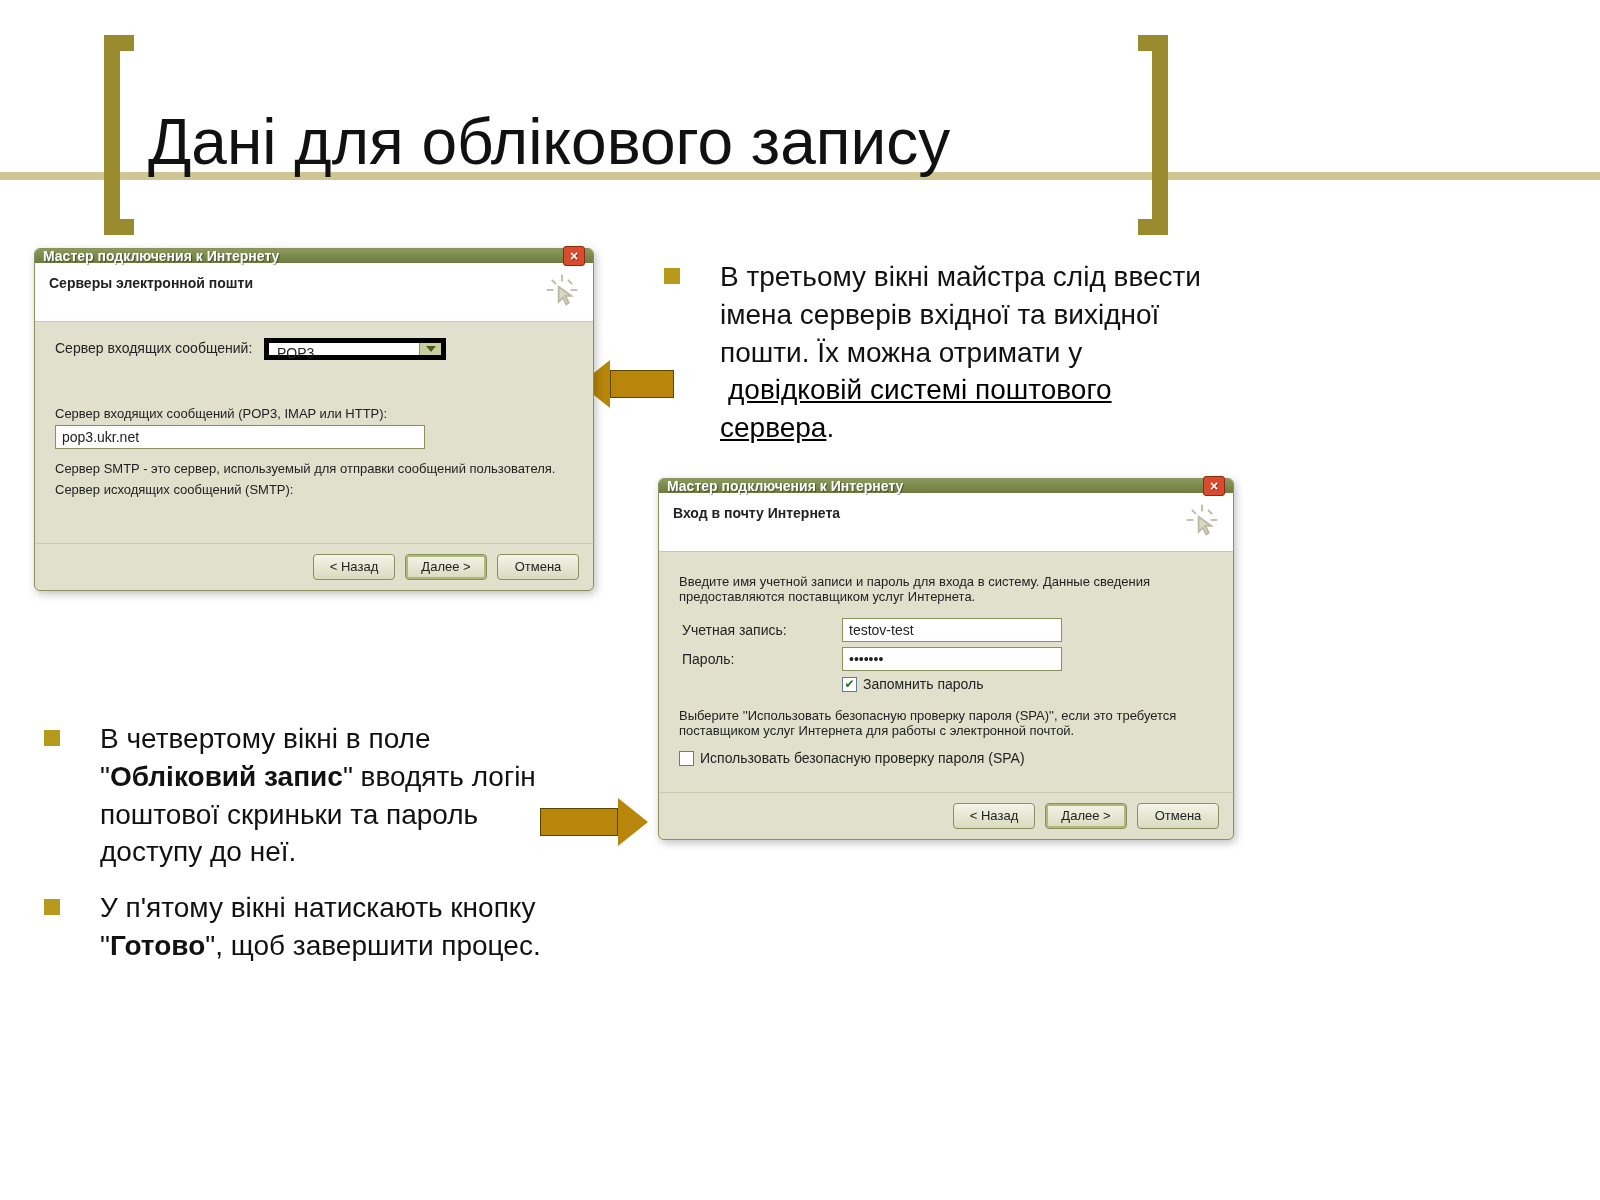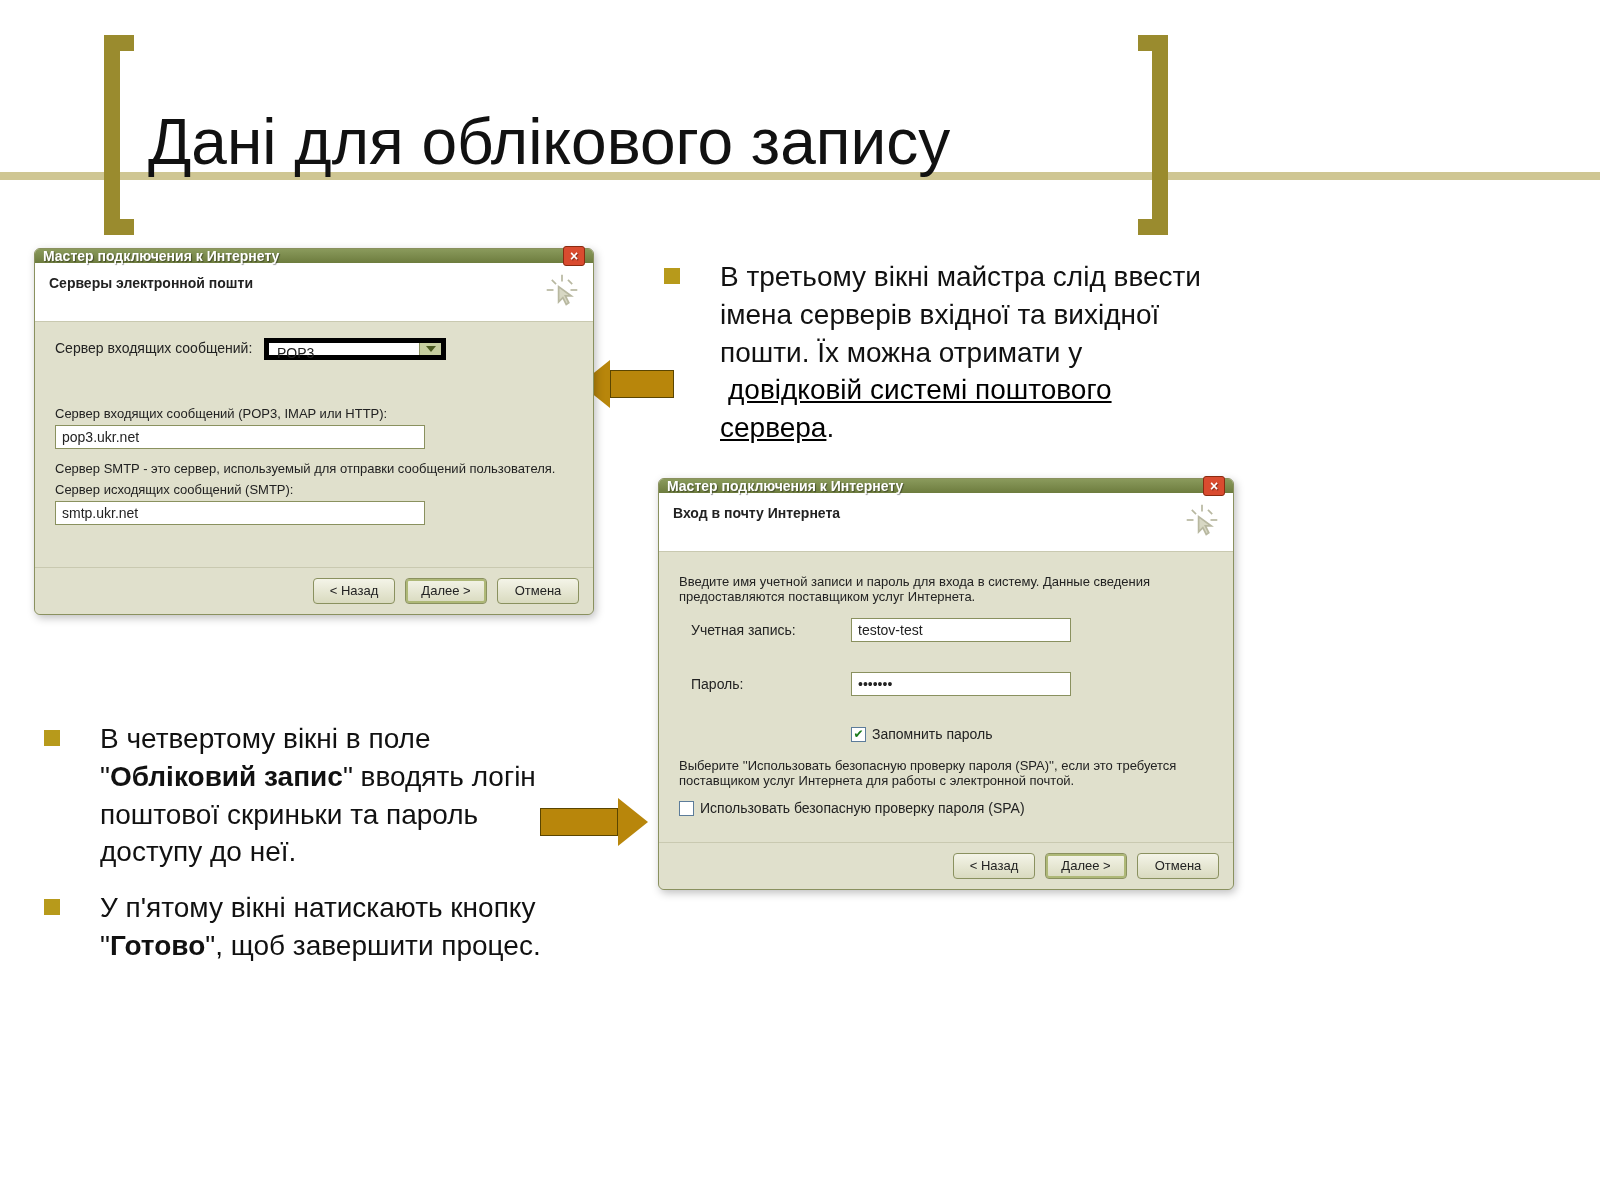--- a/index.html
+++ b/index.html
@@ -220,23 +220,23 @@
     text-align: center;
     line-height: 24px;
   }
   .btn.default {
     box-shadow: 0 0 0 2px #aeb877 inset;
   }
 
   .grid2 {
     display: grid;
     grid-template-columns: 160px 1fr;
-    row-gap: 30px;
+    row-gap: 5px;
     align-items: center;
-    margin: 10px 12px 16px;
+    margin: 10px 3px 16px;
   }
 </style>
 </head>
 <body>
 
 <div class="title-rule"></div>
 <div class="bracket-left"></div>
 <div class="bracket-right"></div>
 <h1 class="slide-title">Дані для облікового запису</h1>
 
@@ -292,21 +292,20 @@
       <span class="combo">
         <span class="val">POP3</span>
         <span class="drop"></span>
       </span>
     </div>
     <div style="height:30px"></div>
     <div class="row small-note">Сервер входящих сообщений (POP3, IMAP или HTTP):</div>
     <div class="textbox">pop3.ukr.net</div>
     <div class="row small-note" style="margin-top:12px">Сервер SMTP - это сервер, используемый для отправки сообщений  пользователя.</div>
     <div class="row small-note">Сервер исходящих сообщений (SMTP):</div>
-    <div class="textbox">smtp.ukr.net</div>
     <div style="height:30px"></div>
   </div>
   <div class="button-row">
     <div class="btn">&lt; Назад</div>
     <div class="btn default">Далее &gt;</div>
     <div class="btn">Отмена</div>
   </div>
 </div>
 
 <div class="wizard wiz2">

